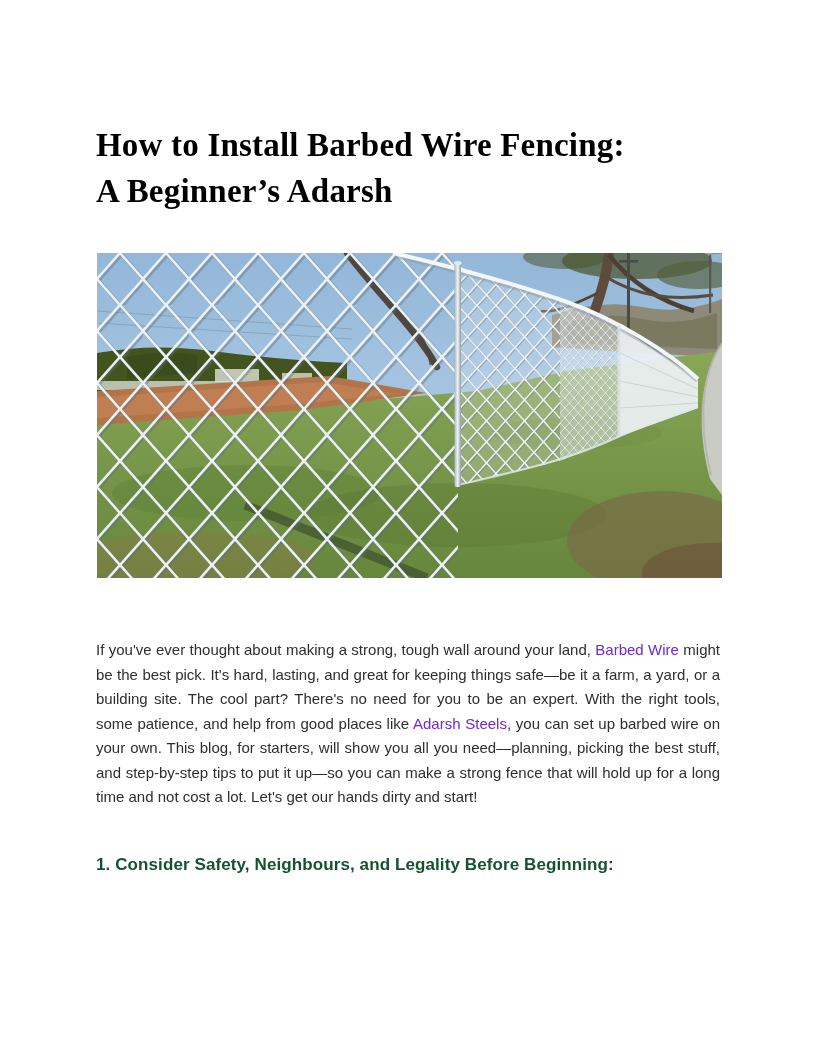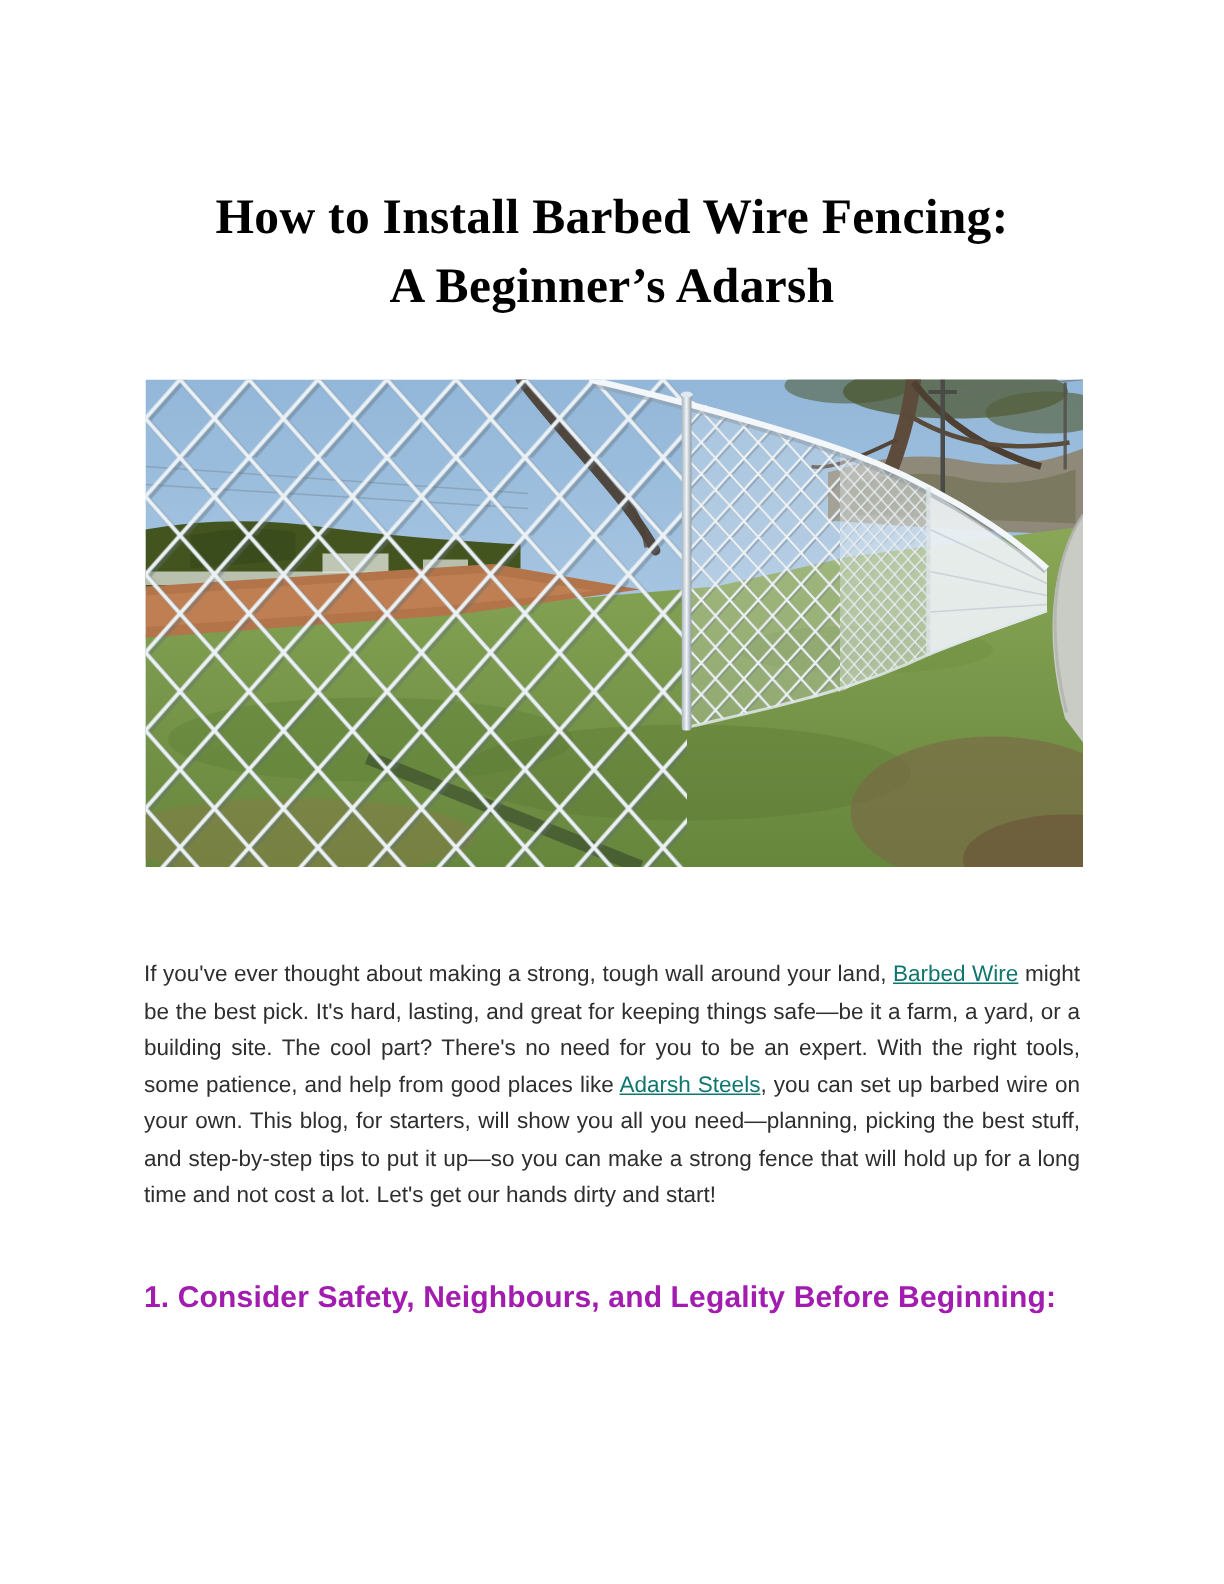--- a/index.html
+++ b/index.html
@@ -2,38 +2,38 @@
 <html><head>
 <meta charset="utf-8">
 <style>
   html,body{margin:0;padding:0;background:#ffffff;}
   .page{
     position:relative;width:816px;height:1056px;background:#ffffff;
     overflow:hidden;font-family:"Liberation Sans",sans-serif;
   }
   .content{margin:0 96px;}
   h1.doc-title{
-    margin:122px 0 0 0;padding:0;text-align:center;color:#000000;
+    margin:122px 0 0 0;padding:0;color:#000000;
     font-family:"Liberation Serif",serif;font-weight:bold;
     font-size:33px;line-height:46px;letter-spacing:0.2px;
   }
   h1.doc-title span{display:block;}
   figure.hero{margin:39px 0 0 1px;padding:0;width:625px;height:325px;}
   figure.hero svg{display:block;width:625px;height:325px;}
   p.body-par{
     margin:0;color:#2e2e2e;font-size:15px;line-height:24.55px;
     text-align:justify;
   }
   p.intro{margin-top:60px;}
   h2.sec-head{
-    margin:45px 0 0 0;color:#a21caf;font-size:20px;line-height:20px;
+    margin:45px 0 0 0;color:#14532d;font-size:17px;line-height:20px;
     font-weight:bold;letter-spacing:0.1px;
   }
   p.sec{margin-top:22px;}
-  a.doc-link{color:#0f766e;text-decoration:underline;cursor:pointer;}
+  a.doc-link{color:#6d28d9;cursor:pointer;}
 </style>
 </head>
 <body>
 
 <div class="page">
   <div class="content">
 
     <h1 class="doc-title">
       <span>How to Install Barbed Wire Fencing:</span>
       <span>A Beginner’s Adarsh</span>

